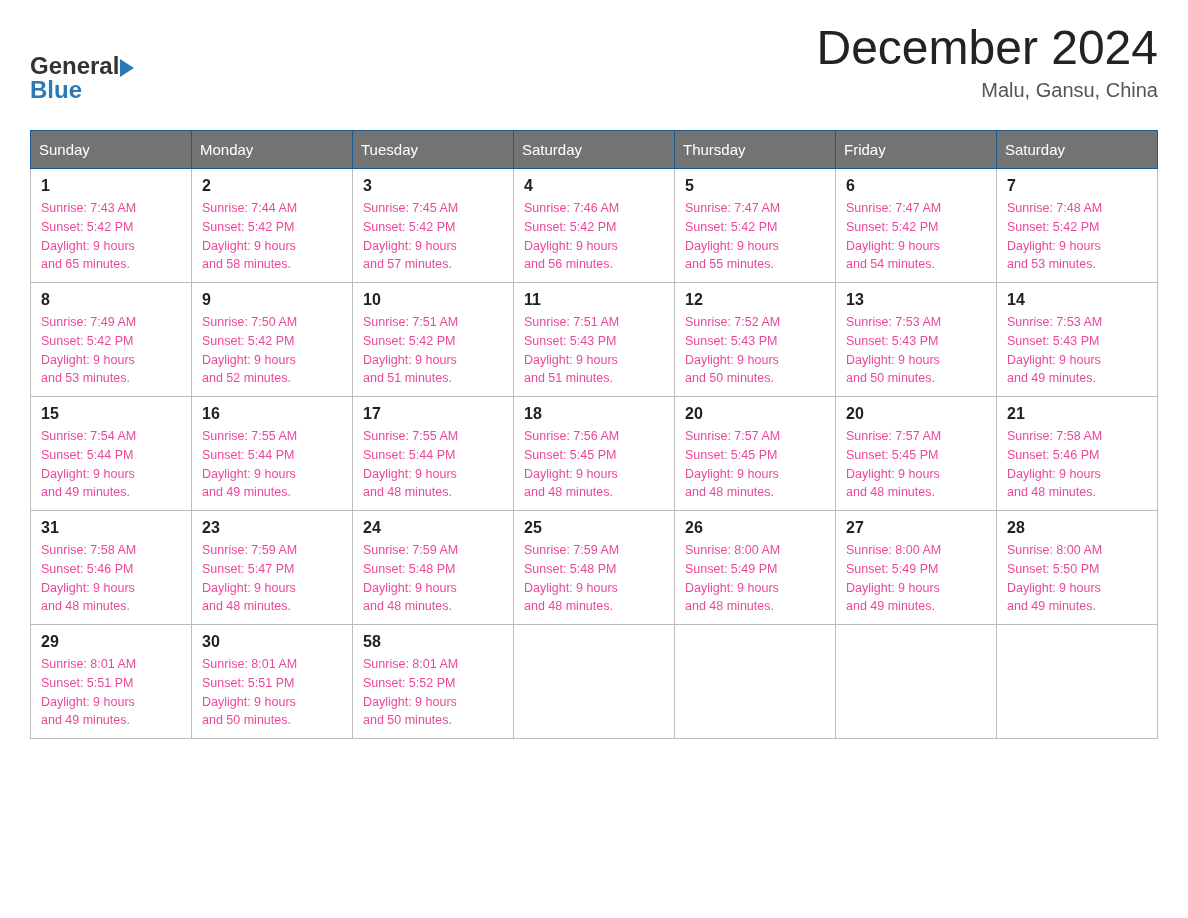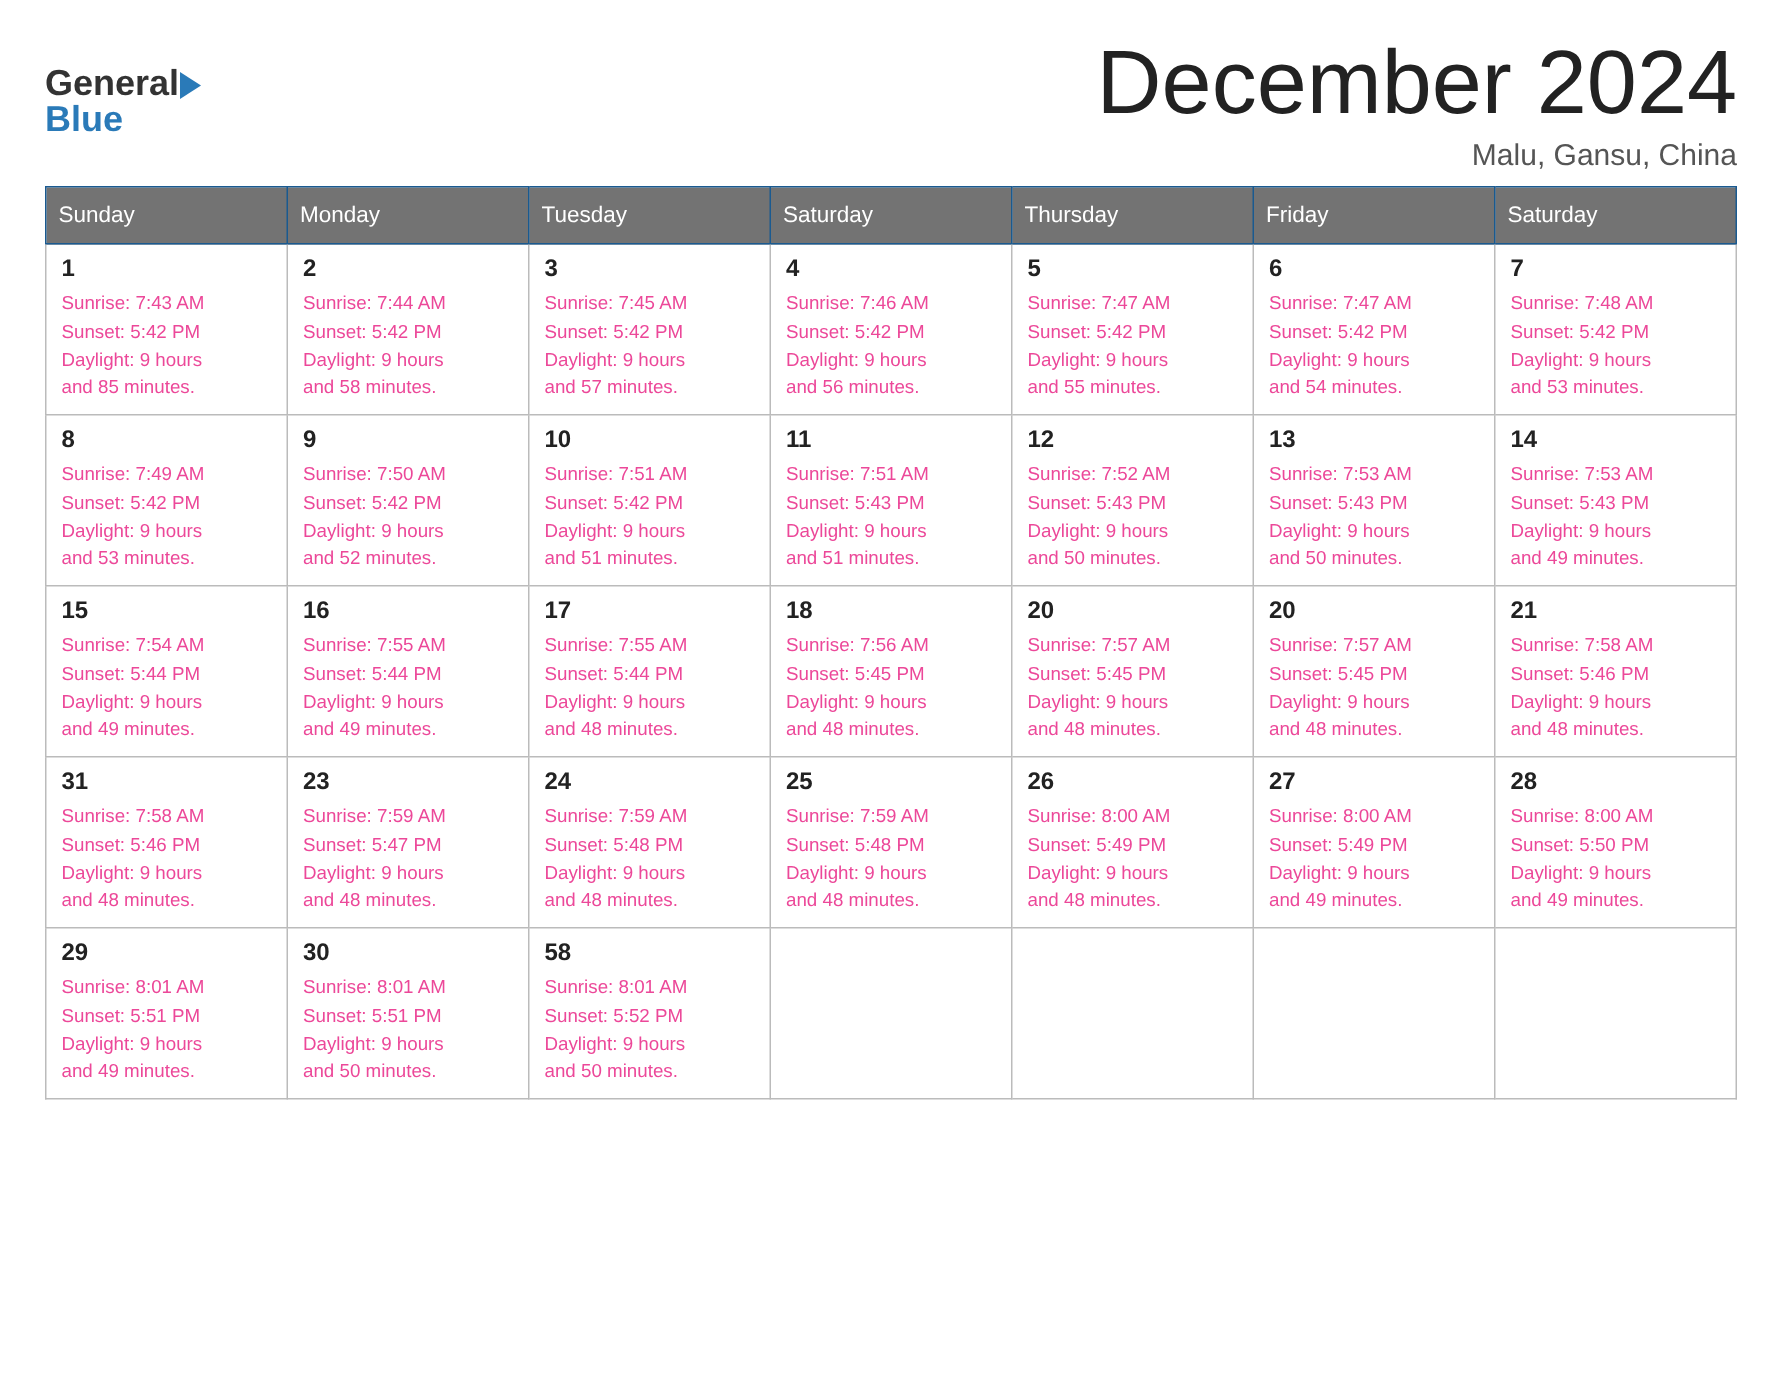--- a/index.html
+++ b/index.html
@@ -6,28 +6,28 @@
     body {
       font-family: Arial, sans-serif;
       background: #fff;
       padding: 20px 30px;
       width: 1188px;
       min-height: 918px;
     }
     .header {
       display: flex;
       justify-content: space-between;
-      align-items: center;
-      margin-bottom: 8px;
+      align-items: flex-end;
+      margin-bottom: 28px;
     }
     .title-area {
       text-align: right;
     }
     .month-title {
-      font-size: 60px;
+      font-size: 48px;
       font-weight: normal;
       color: #222;
     }
     .location {
       font-size: 20px;
       color: #555;
       margin-top: 4px;
     }
     .calendar {
       width: 100%;
@@ -126,21 +126,21 @@
     </tr>
   </thead>
   <tbody id="calendar-body">
   <tr>
         <td>
         <span class="day-num">1</span>
         <div class="day-info">
           <span>Sunrise: 7:43 AM</span><br>
           <span>Sunset: 5:42 PM</span><br>
           <span>Daylight: 9 hours</span><br>
-          <span>and 85 minutes.</span>
+          <span>and 65 minutes.</span>
         </div>
       </td>
         <td>
         <span class="day-num">2</span>
         <div class="day-info">
           <span>Sunrise: 7:44 AM</span><br>
           <span>Sunset: 5:42 PM</span><br>
           <span>Daylight: 9 hours</span><br>
           <span>and 58 minutes.</span>
         </div>

